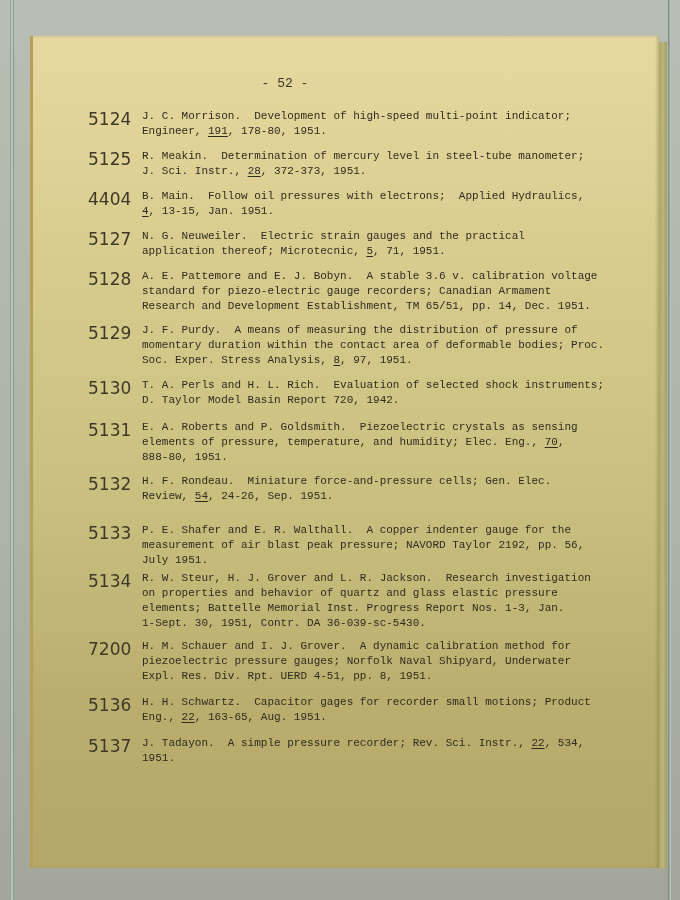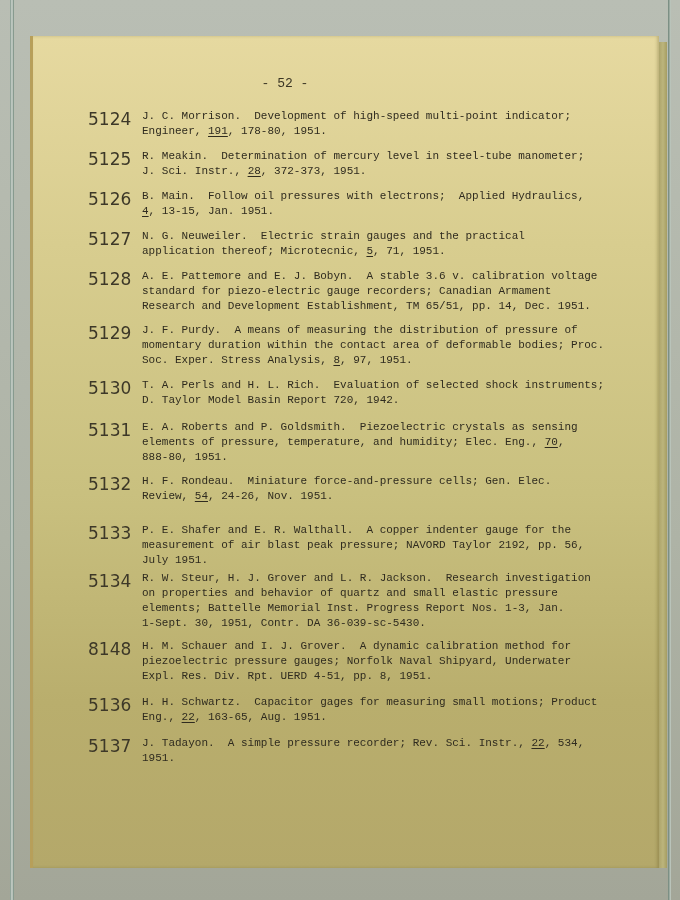--- a/index.html
+++ b/index.html
@@ -57,21 +57,21 @@
 <span>Engineer, </span><u>191</u><span>, 178-80, 1951.</span></div>
   </div>
 
   <div class="entry" style="top:113px">
     <span class="entry-num">5125</span>
     <div class="entry-text"><span>R. Meakin.  Determination of mercury level in steel-tube manometer;</span>
 <span>J. Sci. Instr., </span><u>28</u><span>, 372-373, 1951.</span></div>
   </div>
 
   <div class="entry" style="top:153px">
-    <span class="entry-num">5126</span>
+    <span class="entry-num">4404</span>
     <div class="entry-text"><span>B. Main.  Follow oil pressures with electrons;  Applied Hydraulics,</span>
 <u>4</u><span>, 13-15, Jan. 1951.</span></div>
   </div>
 
   <div class="entry" style="top:193px">
     <span class="entry-num">5127</span>
     <div class="entry-text"><span>N. G. Neuweiler.  Electric strain gauges and the practical</span>
 <span>application thereof; Microtecnic, </span><u>5</u><span>, 71, 1951.</span></div>
   </div>
 
@@ -98,48 +98,48 @@
   <div class="entry" style="top:384px">
     <span class="entry-num">5131</span>
     <div class="entry-text"><span>E. A. Roberts and P. Goldsmith.  Piezoelectric crystals as sensing</span>
 <span>elements of pressure, temperature, and humidity; Elec. Eng., </span><u>70</u><span>,</span>
 <span>888-80, 1951.</span></div>
   </div>
 
   <div class="entry" style="top:438px">
     <span class="entry-num">5132</span>
     <div class="entry-text"><span>H. F. Rondeau.  Miniature force-and-pressure cells; Gen. Elec.</span>
-<span>Review, </span><u>54</u><span>, 24-26, Nov. 1951.</span></div>
+<span>Review, </span><u>54</u><span>, 24-26, Sep. 1951.</span></div>
   </div>
 
   <div class="entry" style="top:487px">
     <span class="entry-num">5133</span>
     <div class="entry-text"><span>P. E. Shafer and E. R. Walthall.  A copper indenter gauge for the</span>
 <span>measurement of air blast peak pressure; NAVORD Taylor 2192, pp. 56,</span>
 <span>July 1951.</span></div>
   </div>
 
   <div class="entry" style="top:535px">
     <span class="entry-num">5134</span>
     <div class="entry-text"><span>R. W. Steur, H. J. Grover and L. R. Jackson.  Research investigation</span>
-<span>on properties and behavior of quartz and small elastic pressure</span>
+<span>on properties and behavior of quartz and glass elastic pressure</span>
 <span>elements; Battelle Memorial Inst. Progress Report Nos. 1-3, Jan.</span>
 <span>1-Sept. 30, 1951, Contr. DA 36-039-sc-5430.</span></div>
   </div>
 
   <div class="entry" style="top:603px">
-    <span class="entry-num">8148</span>
+    <span class="entry-num">7200</span>
     <div class="entry-text"><span>H. M. Schauer and I. J. Grover.  A dynamic calibration method for</span>
 <span>piezoelectric pressure gauges; Norfolk Naval Shipyard, Underwater</span>
 <span>Expl. Res. Div. Rpt. UERD 4-51, pp. 8, 1951.</span></div>
   </div>
 
   <div class="entry" style="top:659px">
     <span class="entry-num">5136</span>
-    <div class="entry-text"><span>H. H. Schwartz.  Capacitor gages for measuring small motions; Product</span>
+    <div class="entry-text"><span>H. H. Schwartz.  Capacitor gages for recorder small motions; Product</span>
 <span>Eng., </span><u>22</u><span>, 163-65, Aug. 1951.</span></div>
   </div>
 
   <div class="entry" style="top:700px">
     <span class="entry-num">5137</span>
     <div class="entry-text"><span>J. Tadayon.  A simple pressure recorder; Rev. Sci. Instr., </span><u>22</u><span>, 534,</span>
 <span>1951.</span></div>
   </div>
 </div>
 

